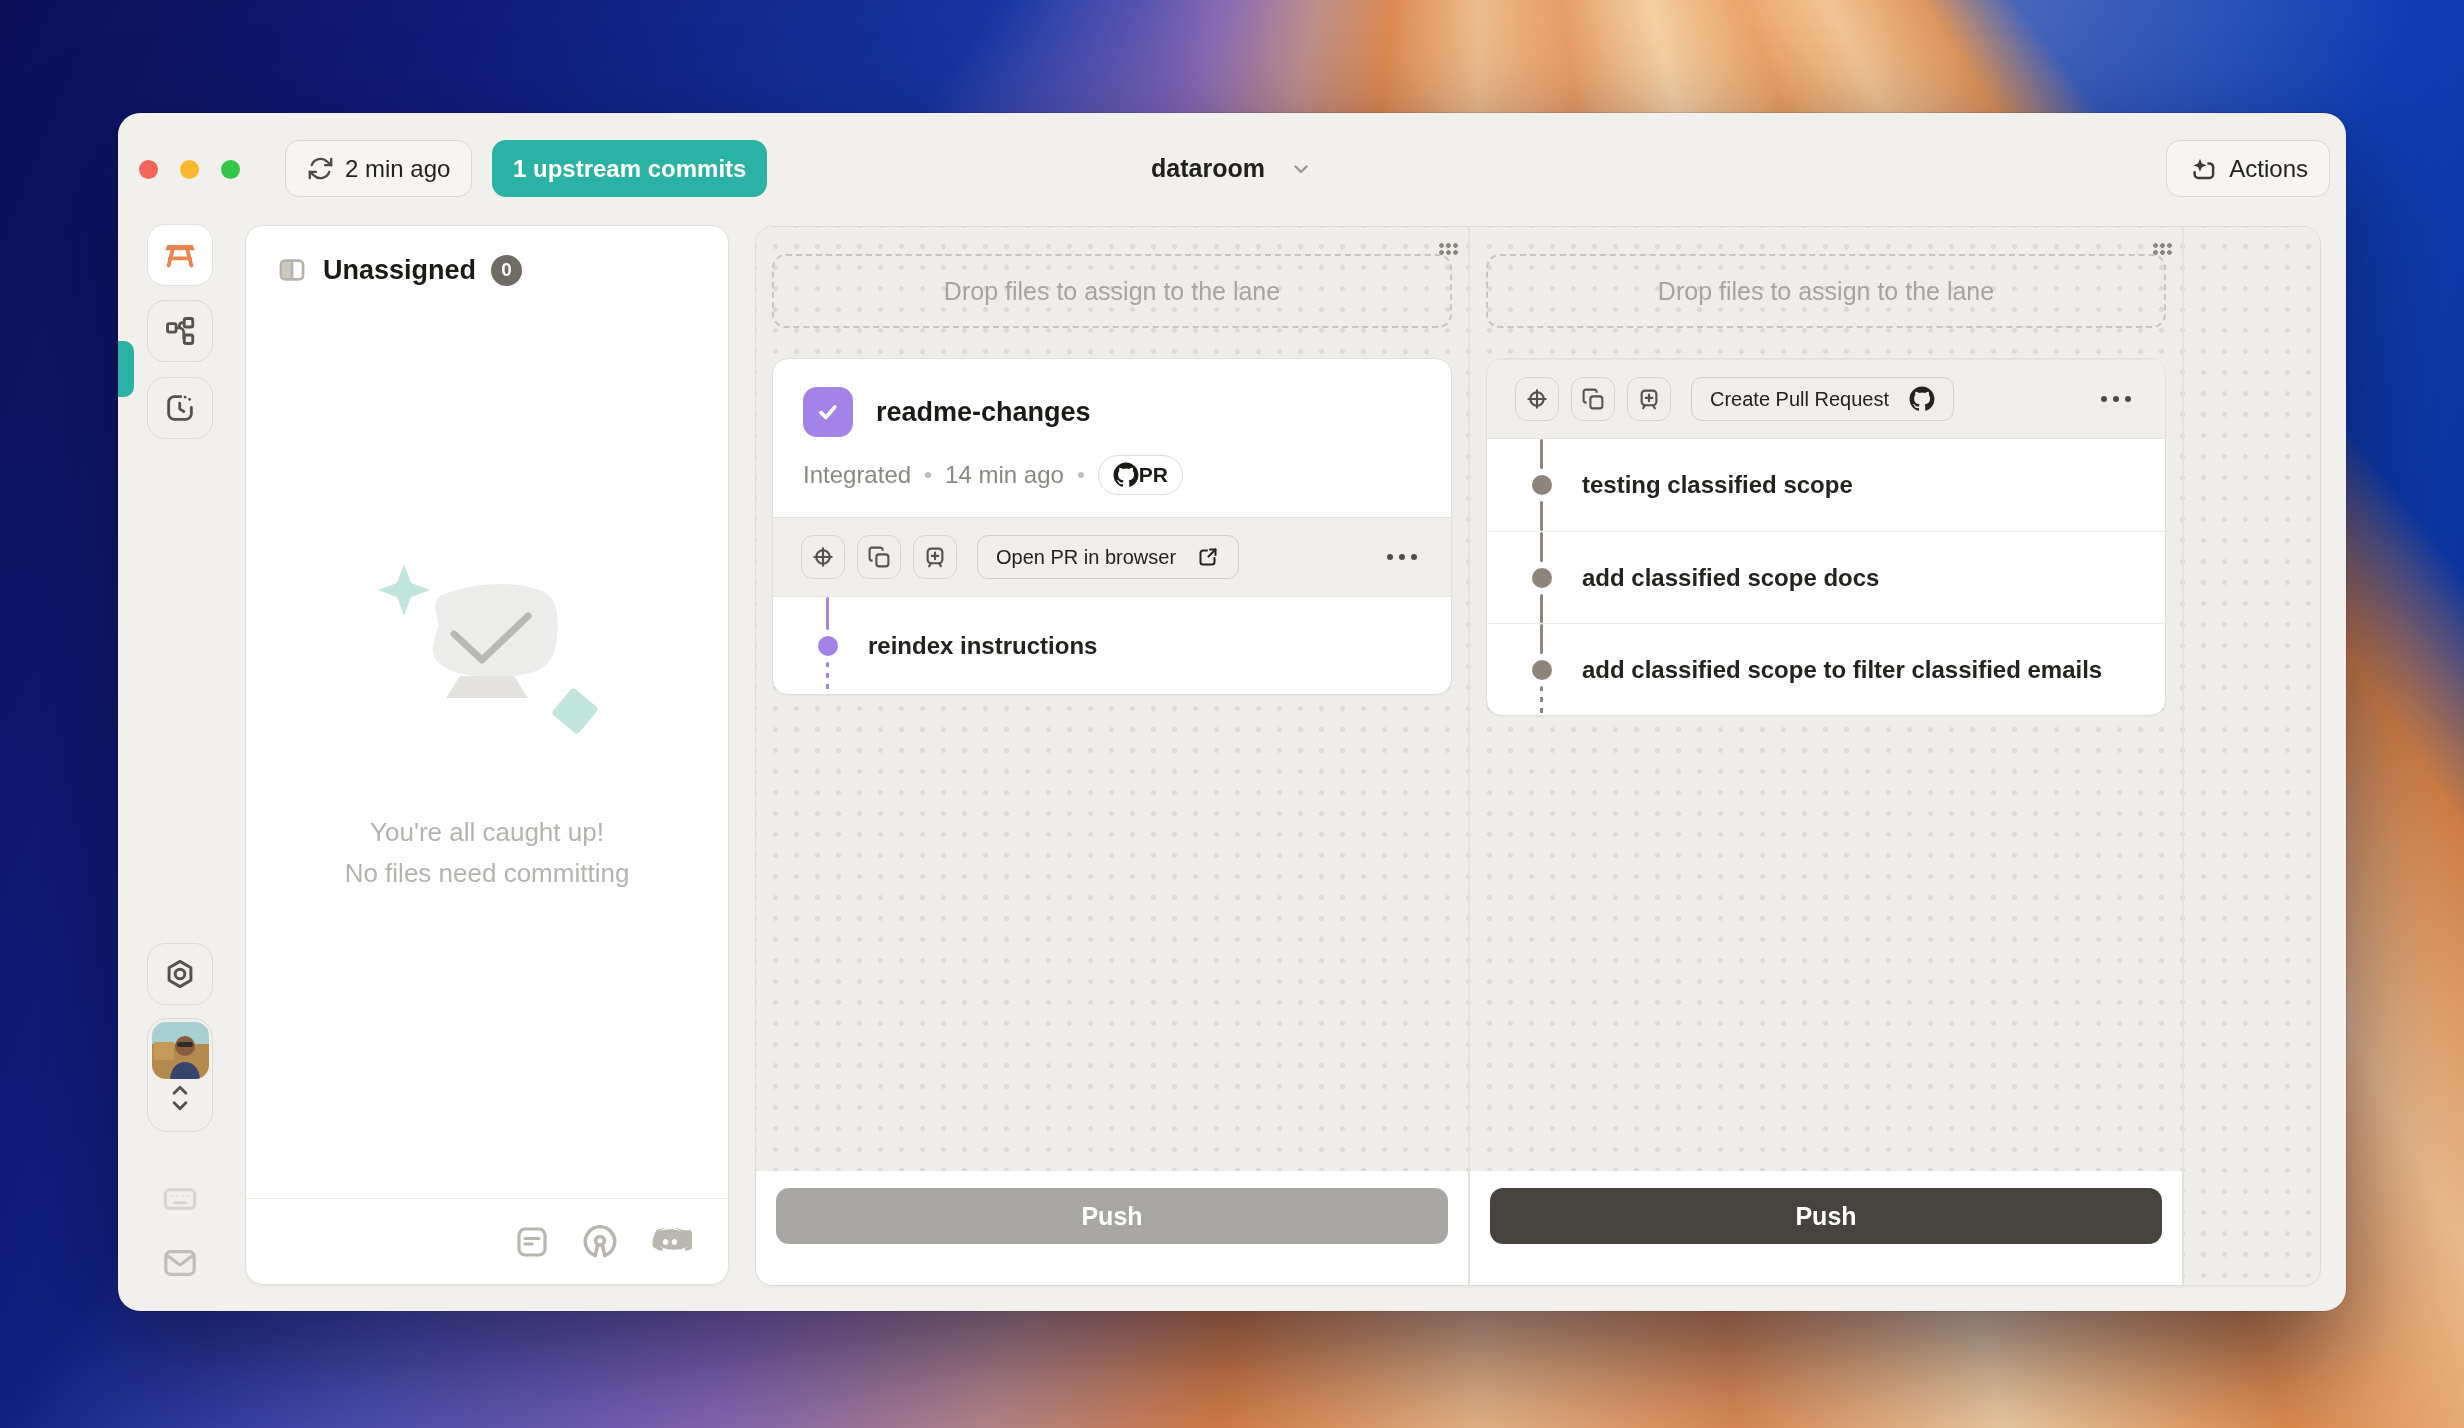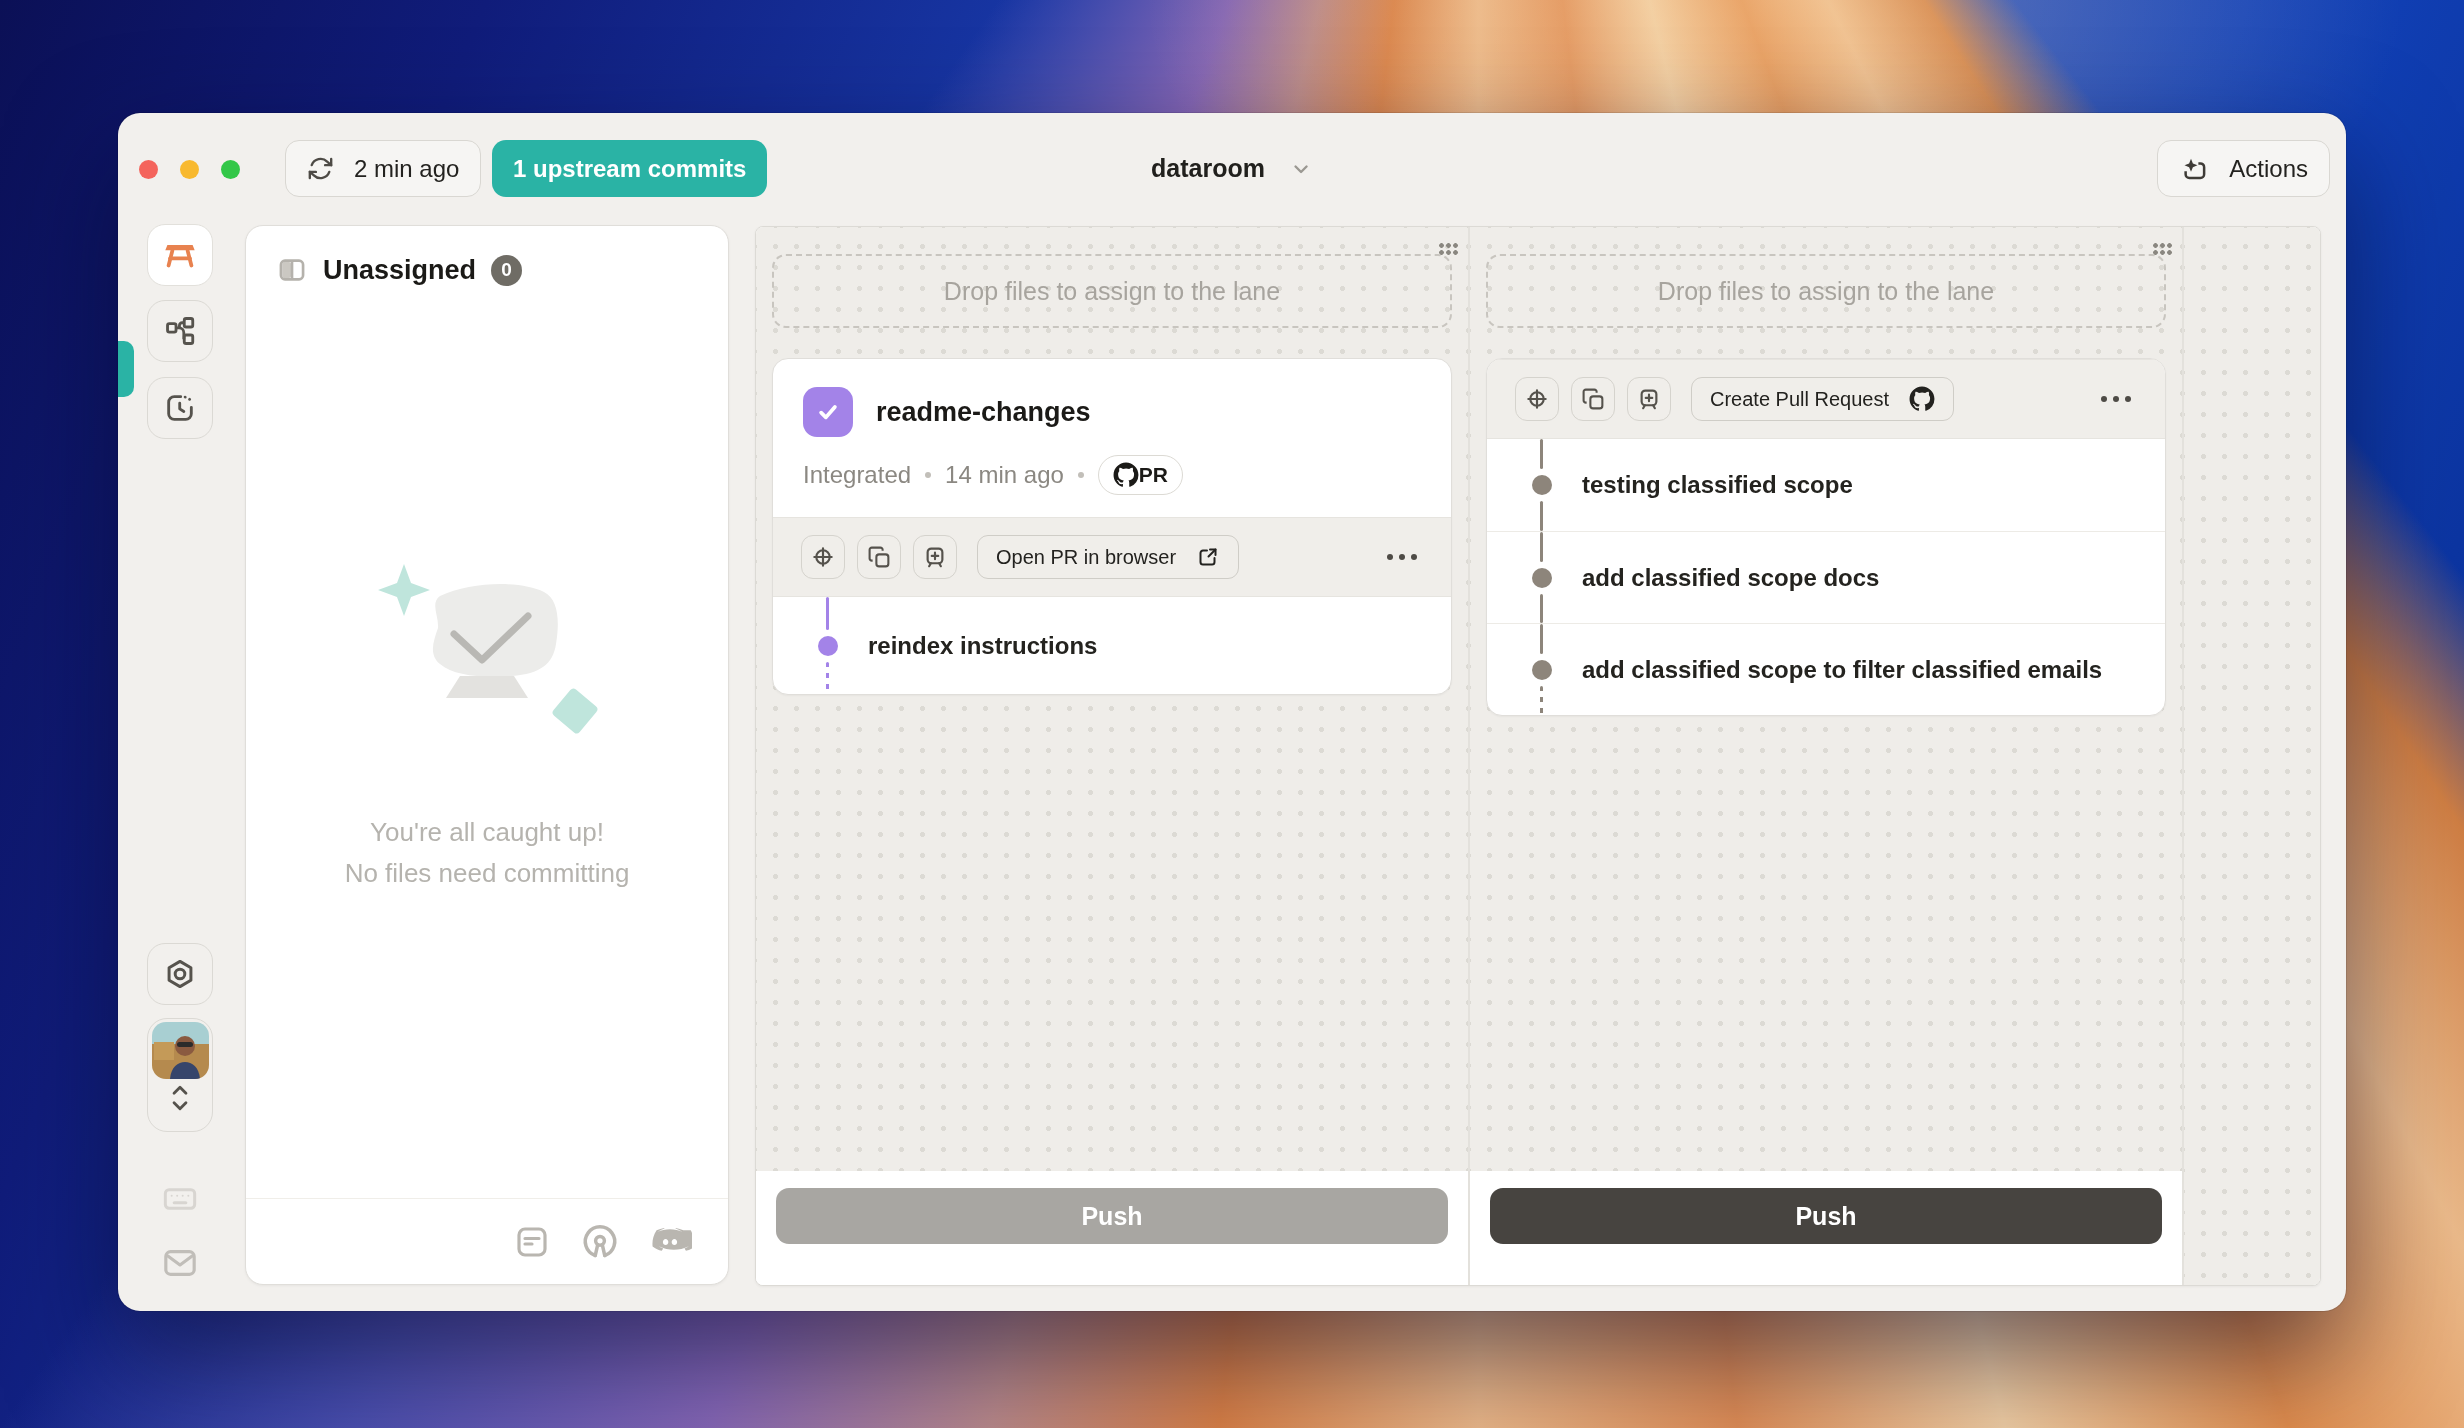--- a/index.html
+++ b/index.html
@@ -25,21 +25,21 @@
   .window{position:absolute;left:118px;top:113px;width:2228px;height:1198px;
     background:#f2f0ed;border-radius:22px;
     box-shadow:0 45px 110px rgba(5,8,40,.55),0 0 0 1px rgba(0,0,0,.10);}
 
   
   .traffic{position:absolute;top:47px;width:19px;height:19px;border-radius:50%;}
   .t-red{left:21px;background:#f4645c;}
   .t-yellow{left:62px;background:#f8b92f;}
   .t-green{left:103px;background:#33c748;}
 
-  .tb-btn{position:absolute;top:27px;height:57px;display:flex;align-items:center;gap:20px;
+  .tb-btn{position:absolute;top:27px;height:57px;display:flex;align-items:center;gap:11px;
     border:1.5px solid #d9d7d2;border-radius:14px;background:#f6f5f3;padding:0 21px;
     font-size:24px;color:#23221f;font-weight:500;}
   .sync-btn{left:167px;}
   .upstream-btn{left:374px;border:none;background:#2ab3a5;color:#fff;font-weight:600;}
   .actions-btn{right:16px;}
   .project-switch{position:absolute;top:27px;left:50%;transform:translateX(-50%);height:57px;
     display:flex;align-items:center;gap:24px;font-size:25px;font-weight:700;color:#21201d;}
   .chev{color:#9b9892;}
 
   
@@ -66,21 +66,21 @@
   .un-badge{min-width:31px;height:31px;border-radius:16px;background:#6f6c65;color:#fff;
     font-size:19px;font-weight:700;display:flex;align-items:center;justify-content:center;padding:0 6px;}
   .empty{position:absolute;left:0;top:330px;width:100%;display:flex;flex-direction:column;align-items:center;}
   .empty-text{margin-top:46px;text-align:center;font-size:26px;line-height:41px;color:#b5b3ae;}
   .un-footer{position:absolute;left:0;right:0;bottom:0;height:86px;border-top:1.5px solid #f0eeeа;
     border-top:1.5px solid #f0eee9;display:flex;align-items:center;justify-content:flex-end;
     gap:27px;padding-right:36px;color:#b9b6b0;}
 
   
   .lanes{position:absolute;left:637px;top:113px;width:1566px;height:1060px;
-    border:1.5px solid #dcdad5;border-radius:8px;overflow:hidden;display:flex;
+    border:1.5px solid #dcdad5;border-radius:18px;overflow:hidden;display:flex;
     box-shadow:0 1px 3px rgba(0,0,0,.05);background:#fff;}
   .lane{display:flex;flex-direction:column;}
   .lane-1{width:712px;} .lane-2{width:712px;}
   .lane-divider{width:2px;background:#e3e1dc;}
   .dotbg{background-color:#efede9;
     background-image:radial-gradient(#dcdad4 2.3px, rgba(0,0,0,0) 2.4px);
     background-size:21px 21px;background-position:9px 9px;}
   .lane-content{position:relative;flex:1;padding:27px 16px 0 16px;}
   .lane-footer{height:114px;background:#fff;display:flex;align-items:flex-start;padding:17px 20px 0 20px;}
   .strip{width:136px;}

